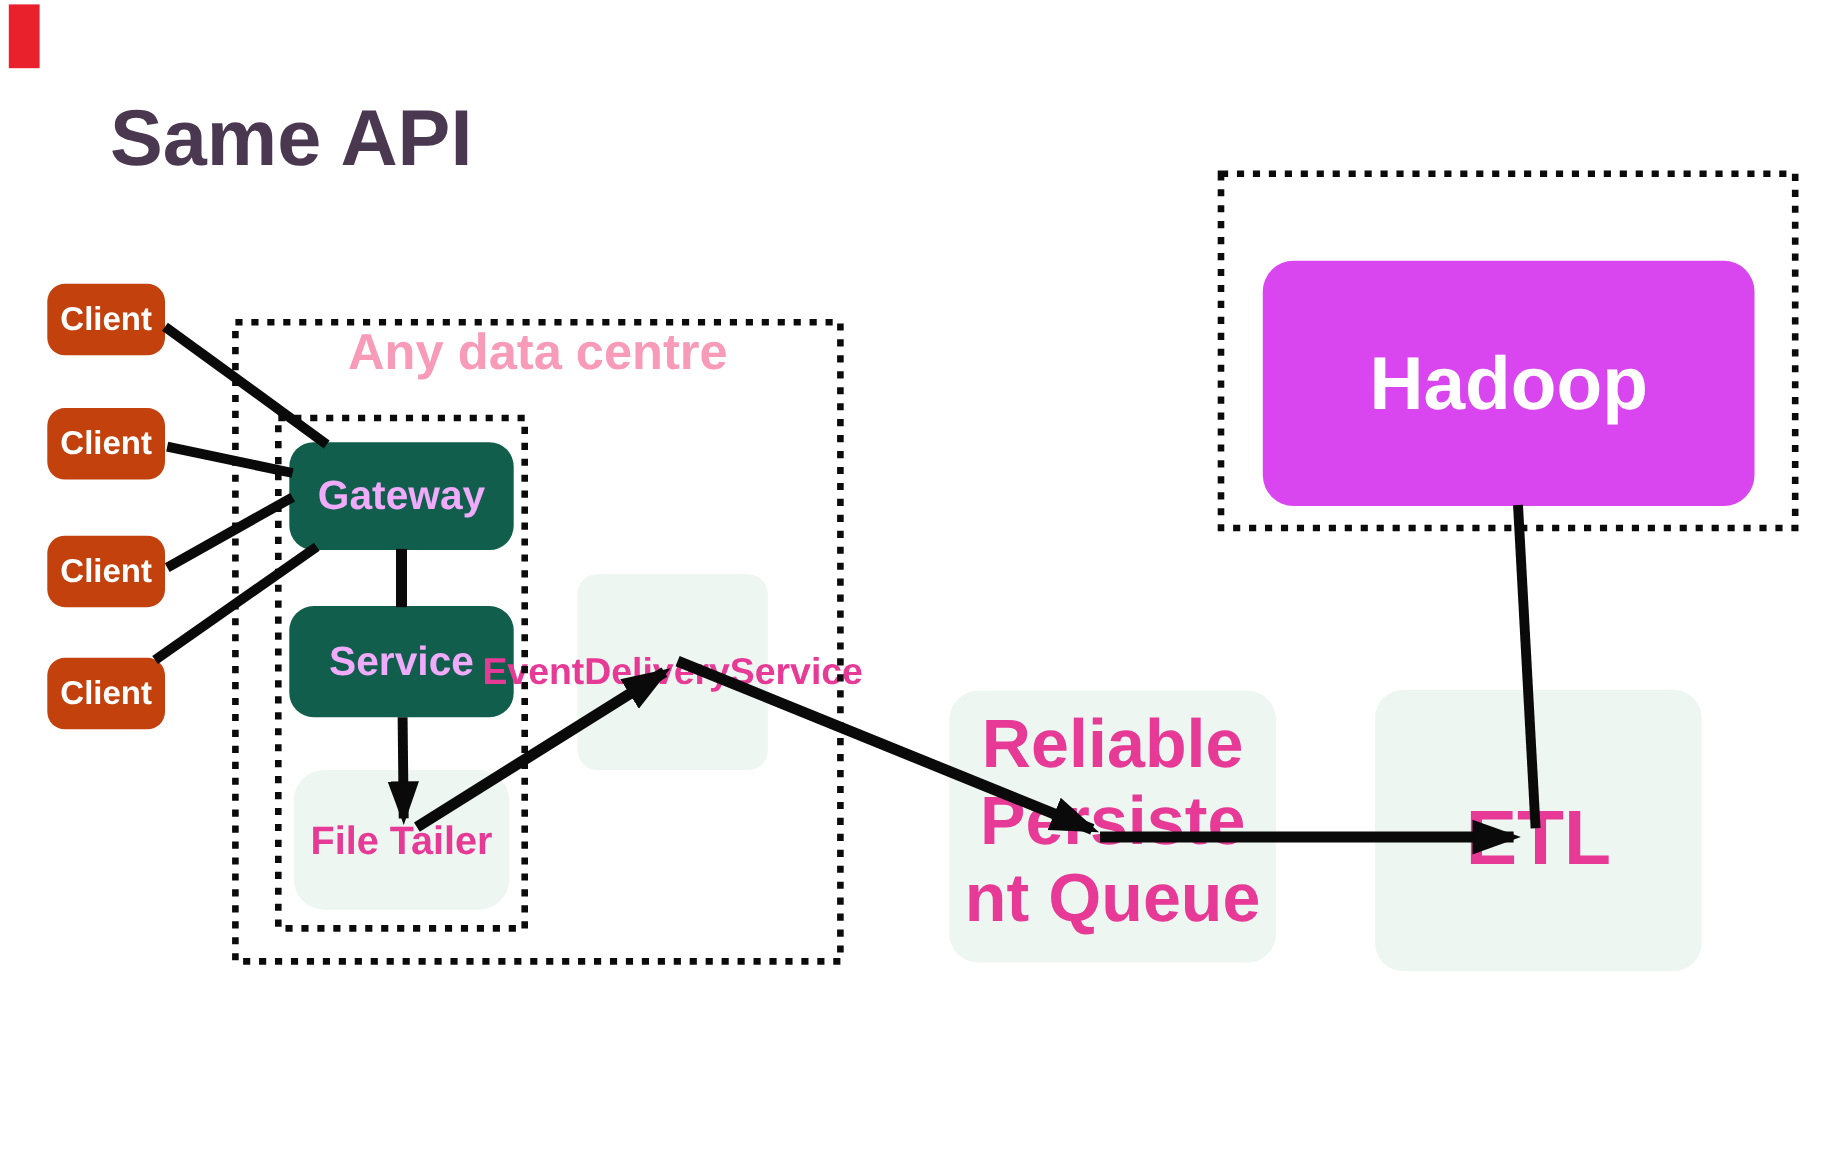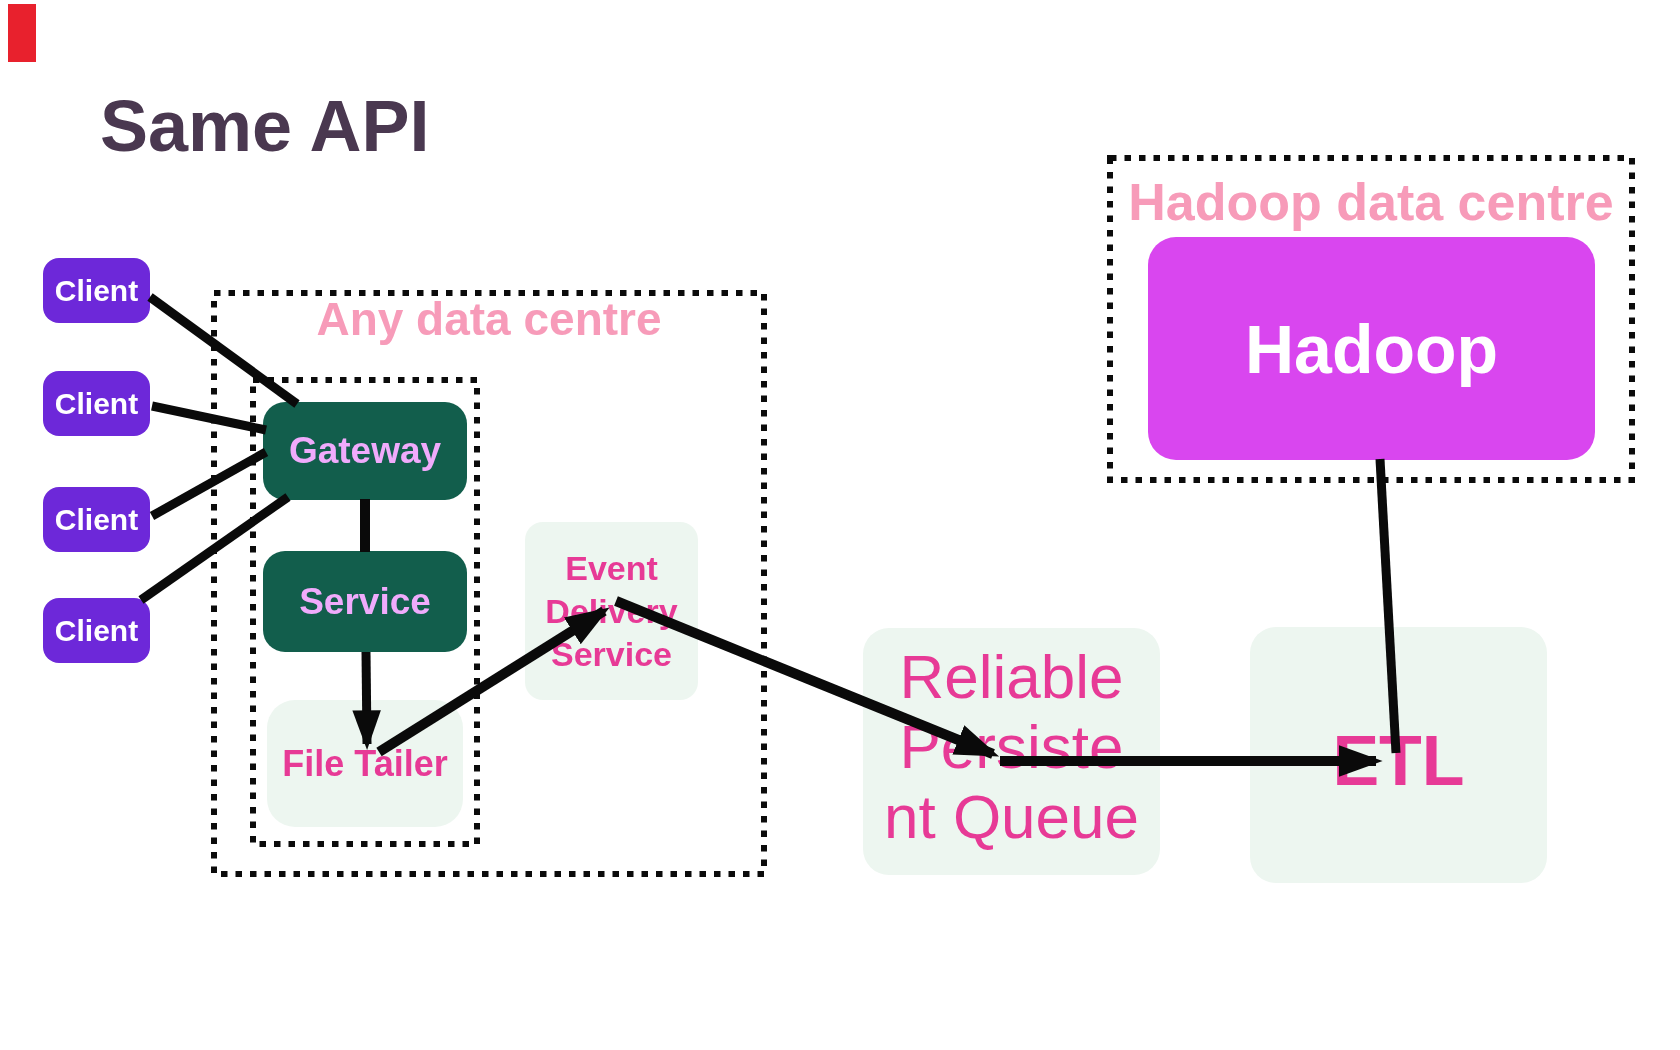--- a/index.html
+++ b/index.html
@@ -7,48 +7,48 @@
     position:relative;width:1680px;height:1050px;background:#ffffff;
     font-family:"Liberation Sans","DejaVu Sans",sans-serif;overflow:hidden;
   }
   .abs{position:absolute;}
   .red-marker{left:8px;top:4px;width:28px;height:58px;background:#e8212d;}
   .title{
     left:100px;top:90px;font-size:72px;font-weight:bold;color:#4a3850;letter-spacing:0px;
     white-space:nowrap;line-height:1;
   }
   .client{
-    left:43px;width:107px;height:65px;background:#6d28d9;border-radius:16px;
+    left:43px;width:107px;height:65px;background:#c2410c;border-radius:16px;
     display:flex;align-items:center;justify-content:center;
     color:#ffffff;font-size:30px;font-weight:bold;
   }
   .client.c1{top:258px}.client.c2{top:371px}.client.c3{top:487px}.client.c4{top:598px}
   .teal-node{
     left:263px;width:204px;background:#125e4c;border-radius:22px;
     display:flex;align-items:center;justify-content:center;
     color:#f0abfc;font-size:37px;font-weight:bold;
   }
   .gateway{top:402px;height:98px;}
   .syslog{top:551px;height:101px;}
   .pale{background:#edf6f0;}
   .file-tailer{
     left:267px;top:700px;width:196px;height:127px;border-radius:28px;
     display:flex;align-items:center;justify-content:center;
     color:#e73a96;font-size:36px;font-weight:bold;
   }
   .eds{
     left:525px;top:522px;width:173px;height:178px;border-radius:18px;
-    display:flex;flex-direction:column;align-items:center;justify-content:center;
+    display:flex;flex-direction:row;align-items:center;justify-content:center;
     color:#e73a96;font-size:34px;font-weight:bold;line-height:43px;text-align:left;
   }
   .rpq{
     left:863px;top:628px;width:297px;height:247px;border-radius:26px;
     box-sizing:border-box;padding-top:14px;
     display:flex;flex-direction:column;align-items:center;
-    color:#e73a96;font-size:62px;font-weight:normal;line-height:70px;text-align:center;
+    color:#e73a96;font-size:62px;font-weight:bold;line-height:70px;text-align:center;
   }
   .etl{
     left:1250px;top:627px;width:297px;height:256px;border-radius:26px;
     box-sizing:border-box;padding-top:12px;
     display:flex;align-items:center;justify-content:center;
     color:#e73a96;font-size:70px;font-weight:bold;
   }
   .adc-label{
     left:211px;top:296px;width:556px;text-align:center;
     color:#f79bb9;font-size:46px;font-weight:bold;line-height:1;white-space:nowrap;
@@ -106,21 +106,20 @@
   <div class="abs pale rpq">
     <div>Reliable</div>
     <div>Persiste</div>
     <div>nt Queue</div>
   </div>
 
   <div class="abs pale etl">
     <span>ETL</span>
   </div>
 
-  <div class="abs hdc-label">Hadoop data centre</div>
   <div class="abs hadoop-node">
     <span>Hadoop</span>
   </div>
 
   <svg class="overlay" width="1680" height="1050" viewBox="0 0 1680 1050">
     <defs>
       <marker id="ah" viewBox="0 0 10 10" refX="8.5" refY="5" markerWidth="4.4" markerHeight="4.4" orient="auto">
         <path d="M0,1.4 L10,5 L0,8.6 z" fill="#0a0a0a"></path>
       </marker>
     </defs>

